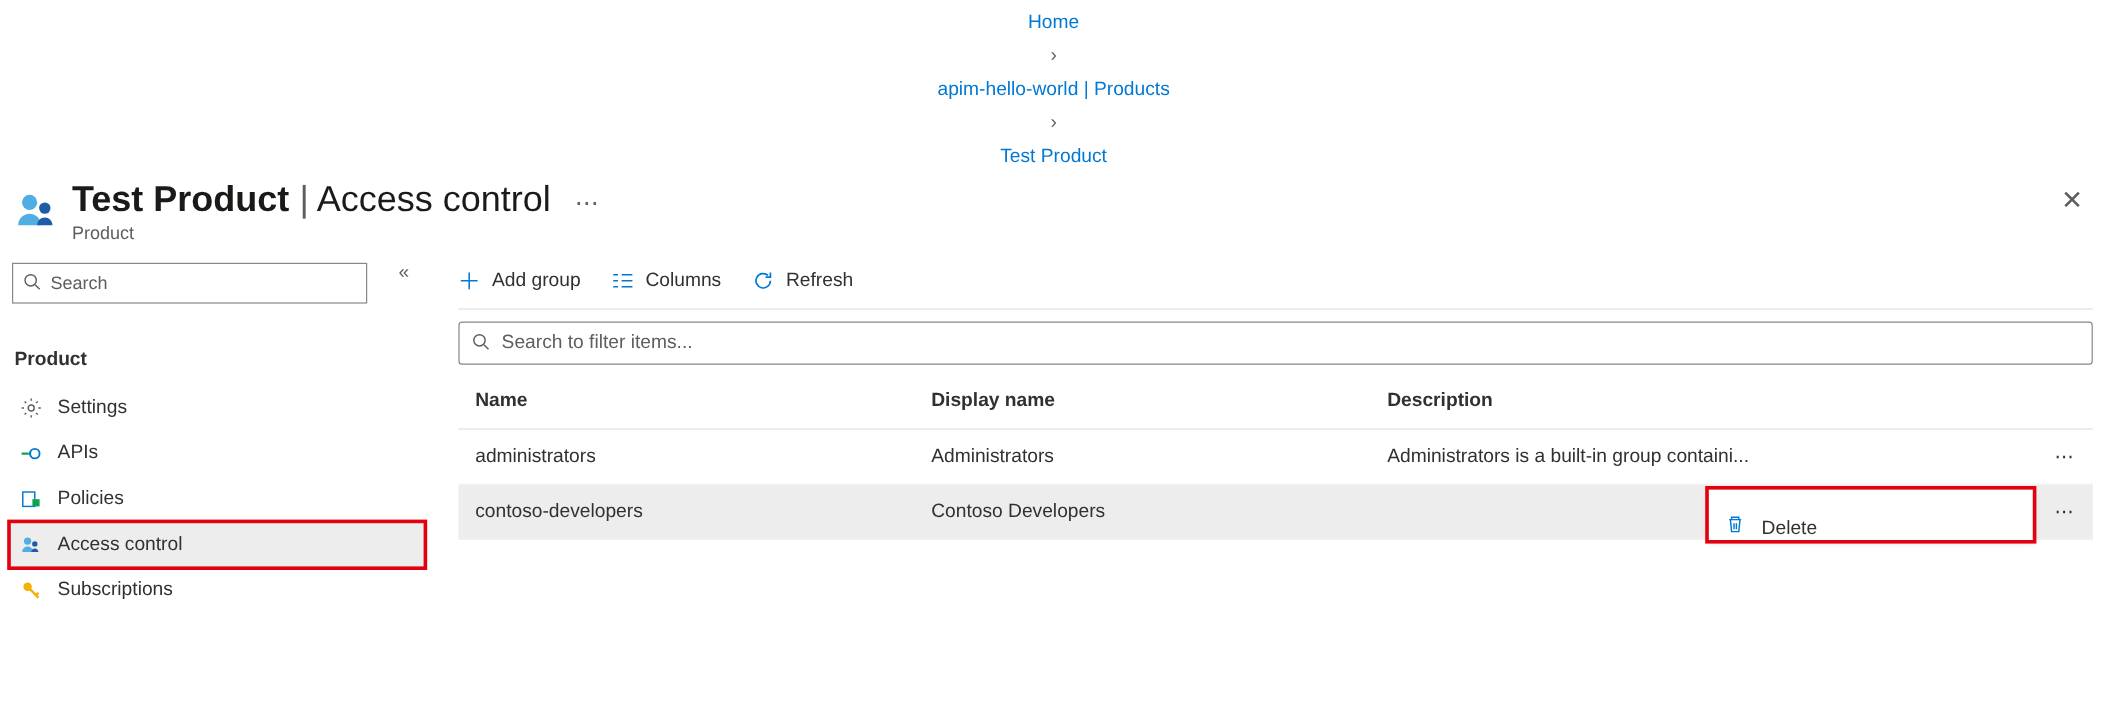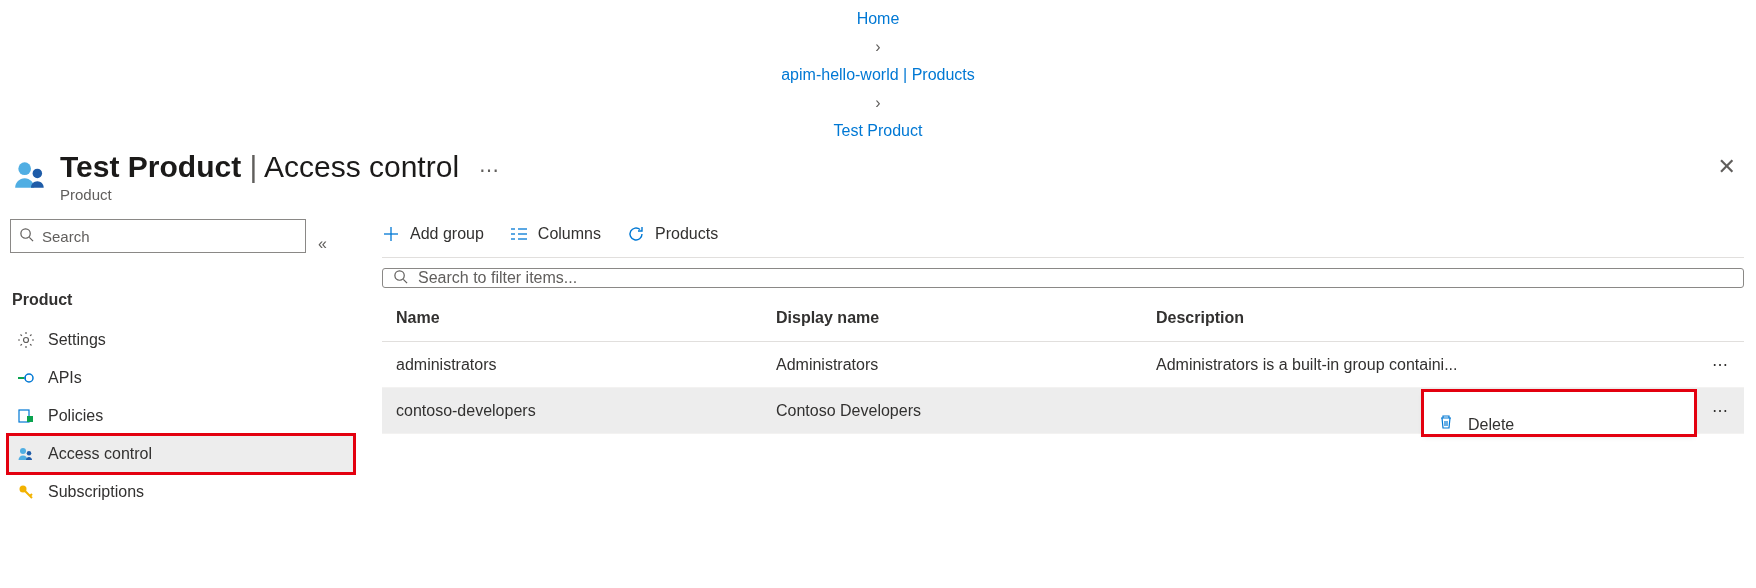--- a/index.html
+++ b/index.html
@@ -42,21 +42,21 @@
     .page-title strong { font-weight: 600; }
     .title-sep { color: #605e5c; font-weight: 300; }
     .page-sub { font-size: 15px; color: #605e5c; margin-top: 2px; }
     .title-more { font-size: 20px; color: #605e5c; margin-left: 6px; letter-spacing: 1px; cursor: pointer; }
     .close-btn {
       position: absolute; right: 20px; top: 8px;
       font-size: 22px; color: #605e5c; cursor: pointer; background:none; border:none;
     }
     .body-area { display: flex; }
     .sidebar { width: 358px; padding: 0 4px 0 8px; flex-shrink: 0; }
-    .search-row { display: flex; align-items: flex-end; gap: 12px; margin-bottom: 18px; padding-left: 2px; }
+    .search-row { display: flex; align-items: flex-start; gap: 26px; margin-bottom: 18px; padding-left: 2px; }
     .search-box {
       display: flex; align-items: center;
       border: 1px solid #8a8886;
       width: 296px; height: 34px;
       padding: 0 8px; gap: 8px;
       color: #605e5c;
     }
     .search-box input {
       border: none; outline: none; flex: 1; font-size: 15px; color: #323130;
     }
@@ -80,21 +80,21 @@
     .toolbar-btn {
       display: flex; align-items: center; gap: 10px;
       font-size: 16px; color: #323130; cursor: pointer;
       background: none; border: none;
     }
     .toolbar-btn .ico { color: #0078d4; display:flex; }
     .content hr { border: none; border-top: 1px solid #e1dfdd; margin-bottom: 10px;}
     .filter-box {
       display: flex; align-items: center; gap: 10px;
       border: 1px solid #8a8886; border-radius: 3px;
-      height: 20px; padding: 0 10px; margin-bottom: 6px;
+      height: 36px; padding: 0 10px; margin-bottom: 6px;
     }
     .filter-box input { border:none; outline:none; flex:1; font-size:16px; }
     .filter-box input::placeholder { color: #605e5c; }
     .table { width: 100%; }
     .thead, .trow {
       display: grid;
       grid-template-columns: 380px 380px 1fr 50px;
       align-items: center;
       padding: 0 14px;
       position: relative;
@@ -244,21 +244,21 @@
         </span>
         <span>Columns</span>
       </button>
       <button class="toolbar-btn">
         <span class="ico">
           <svg width="18" height="18" viewBox="0 0 18 18" fill="none" stroke="#0078d4" stroke-width="1.4">
               <path d="M15 9a6 6 0 1 1-2-4.5"></path>
               <path d="M15 2v4h-4"></path>
             </svg>
         </span>
-        <span>Products</span>
+        <span>Refresh</span>
       </button>
     </div>
     <hr>
     <div class="filter-box">
       <span>
         <svg width="15" height="15" viewBox="0 0 16 16" fill="none" stroke="#605e5c" stroke-width="1.3">
             <circle cx="7" cy="7" r="5"></circle>
             <line x1="11" y1="11" x2="15" y2="15"></line>
           </svg>
       </span>

